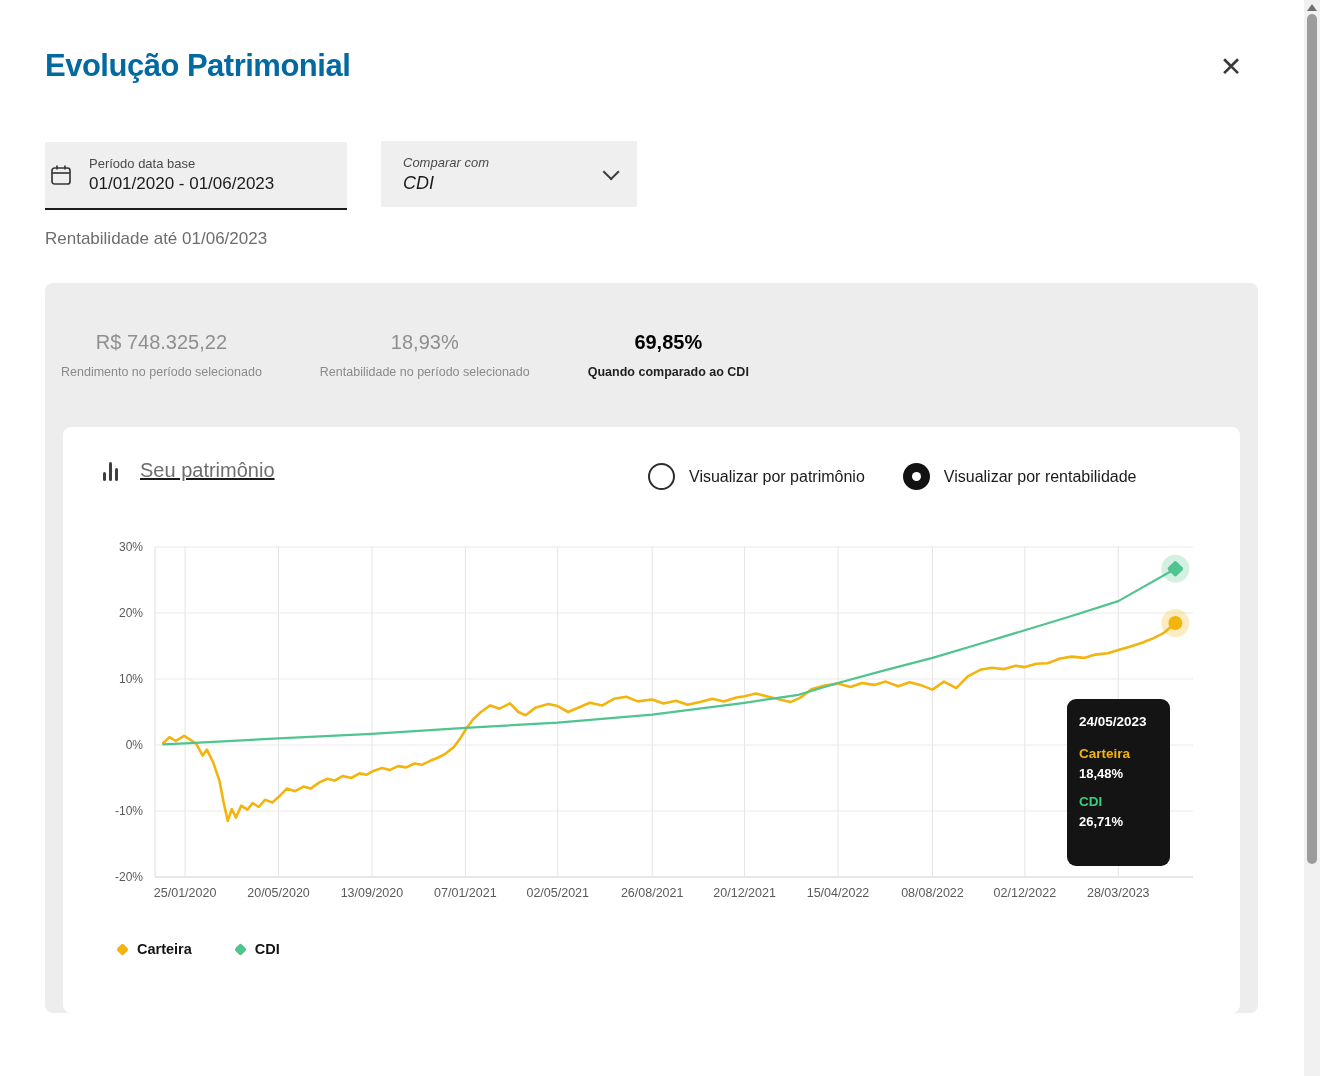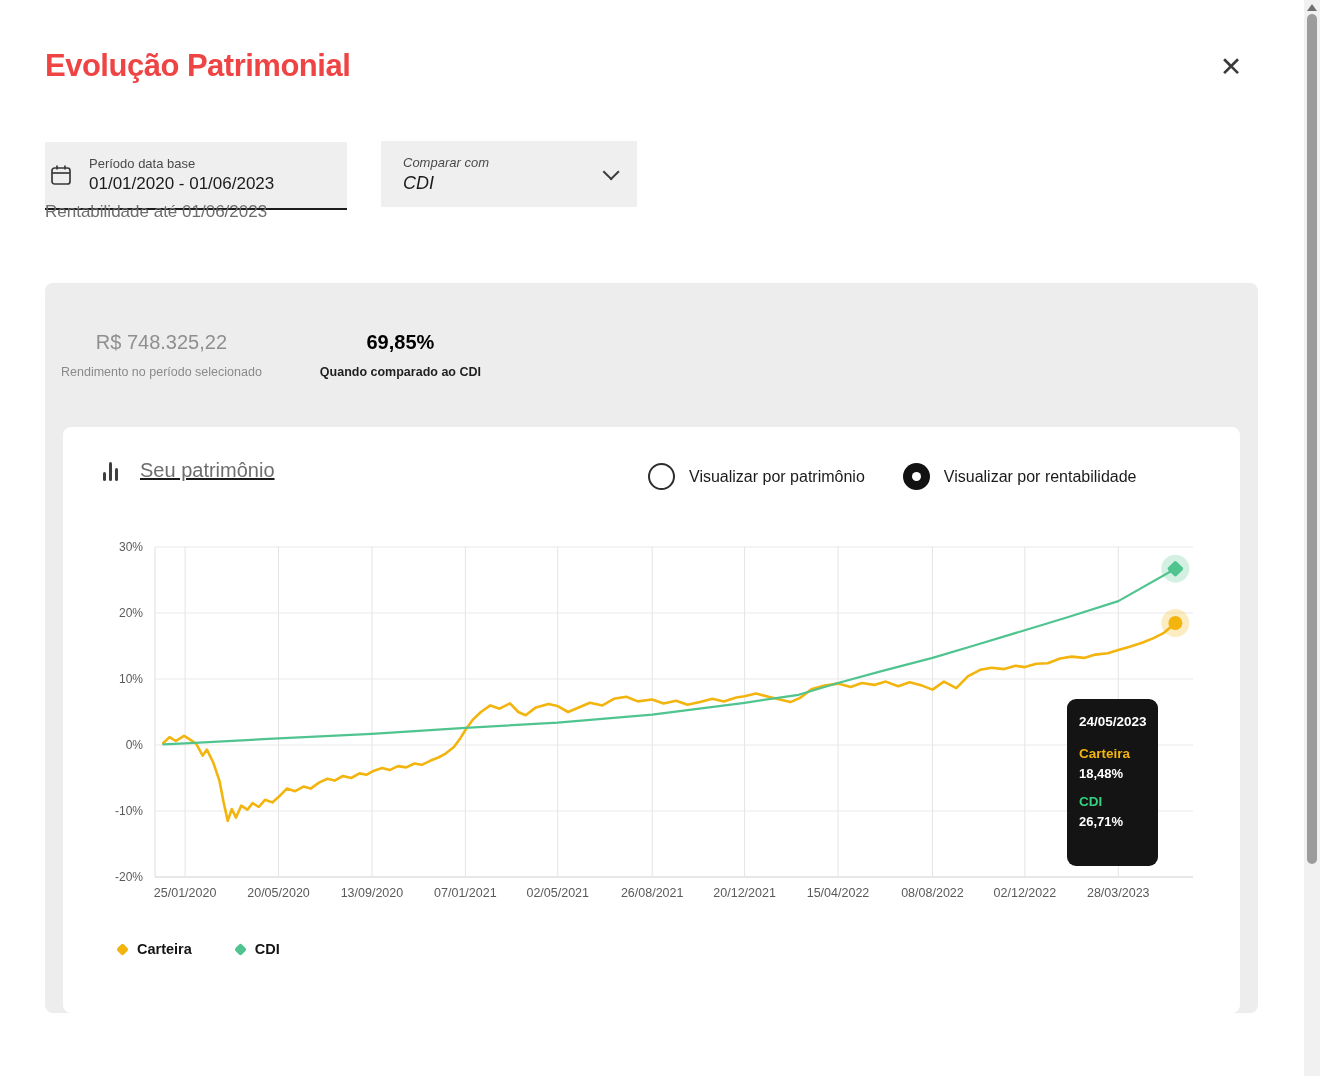--- a/index.html
+++ b/index.html
@@ -2,33 +2,33 @@
 <html><head>
 <meta charset="utf-8">
 <style>
   * { margin:0; padding:0; box-sizing:border-box; }
   html,body { width:1320px; height:1076px; background:#fff; overflow:hidden;
     font-family:"Liberation Sans", sans-serif; color:#1b1b1b; }
   .stage { position:relative; width:1320px; height:1076px; background:#fff; }
 
   
   .modal-title { position:absolute; left:45px; top:48px; font-size:31px; font-weight:700;
-    letter-spacing:-0.5px; color:#ef4444; }
+    letter-spacing:-0.5px; color:#0369a1; }
   .close-btn { position:absolute; left:1212px; top:48px; width:38px; height:38px;
     display:flex; align-items:center; justify-content:center; cursor:pointer;
     font-size:27px; font-weight:400; color:#3a3a3a; }
 
   
   .date-field { position:absolute; left:45px; top:142px; width:302px; height:68px;
     background:#efefef; border-bottom:2px solid #1c1c1c; display:flex; align-items:center;
     padding:0 4px; cursor:pointer; }
   .cal-icon { width:24px; height:24px; margin-right:16px; flex:0 0 auto; }
   .field-label { font-size:13px; color:#4a4a4a; }
   .field-value { font-size:17px; color:#1c1c1c; margin-top:3px; }
-  .helper-text { position:absolute; left:45px; top:202px; font-size:17px; color:#6d6d6d; }
+  .helper-text { position:absolute; left:45px; top:229px; font-size:17px; color:#6d6d6d; }
 
   .dropdown { position:absolute; left:381px; top:141px; width:256px; height:66px;
     background:#efefef; display:flex; align-items:center; padding:0 22px; cursor:pointer;font-style:italic; }
   .dropdown .col { flex:1; }
   .dropdown .field-value { font-size:18px; }
   .chevron { width:12px; height:12px; border-right:2px solid #3a3a3a; border-bottom:2px solid #3a3a3a;
     transform:rotate(45deg) translateY(-3px); }
 
   
   .panel { position:absolute; left:45px; top:283px; width:1213px; height:730px;
@@ -54,21 +54,21 @@
   .radio-circle { width:27px; height:27px; border-radius:50%; margin-right:14px; position:relative; }
   .radio-circle.sel { background:#121212; }
   .radio-circle.sel::after { content:""; position:absolute; left:50%; top:50%; width:9px; height:9px;
     margin:-4.5px 0 0 -4.5px; border-radius:50%; background:#fff; }
   .radio-circle.unsel { border:2px solid #2e2e2e; background:#fff; }
   .radio-label { font-size:16px; color:#1b1b1b; }
 
   svg.chart { position:absolute; left:0; top:0; }
 
   
-  .tooltip { position:absolute; left:1004px; top:272px; width:91px; height:167px;
+  .tooltip { position:absolute; left:1004px; top:272px; width:103px; height:167px;
     background:#141414; border-radius:9px; padding:15px 12px; color:#fff; z-index:5; }
   .tt-date { font-size:13.5px; font-weight:700; margin-bottom:17px; }
   .tt-name { font-size:13.5px; font-weight:700; margin-bottom:5px; }
   .tt-val { font-size:13px; margin-bottom:13px;font-weight:bold; }
 
   
   .legend { position:absolute; left:55px; top:514px; display:flex; gap:44px; }
   .legend-item { display:flex; align-items:center; cursor:pointer; }
   .diamond { width:9px; height:9px; transform:rotate(45deg); border-radius:2px; margin-right:10px; }
   .legend-label { font-size:14.5px; font-weight:700; color:#141414; }
@@ -110,20 +110,24 @@
     </div>
     <div class="chevron"></div>
   </div>
 
   <div class="panel">
 
     <div class="stats">
       <div class="stat">
         <div class="val">R$ 748.325,22</div>
         <div class="lab">Rendimento no período selecionado</div>
+      </div>
+      <div class="stat">
+        <div class="val">18,93%</div>
+        <div class="lab">Rentabilidade no período selecionado</div>
       </div>
       <div class="stat em">
         <div class="val">69,85%</div>
         <div class="lab">Quando comparado ao CDI</div>
       </div>
     </div>
 
     <div class="card">
 
       <div class="card-head">

